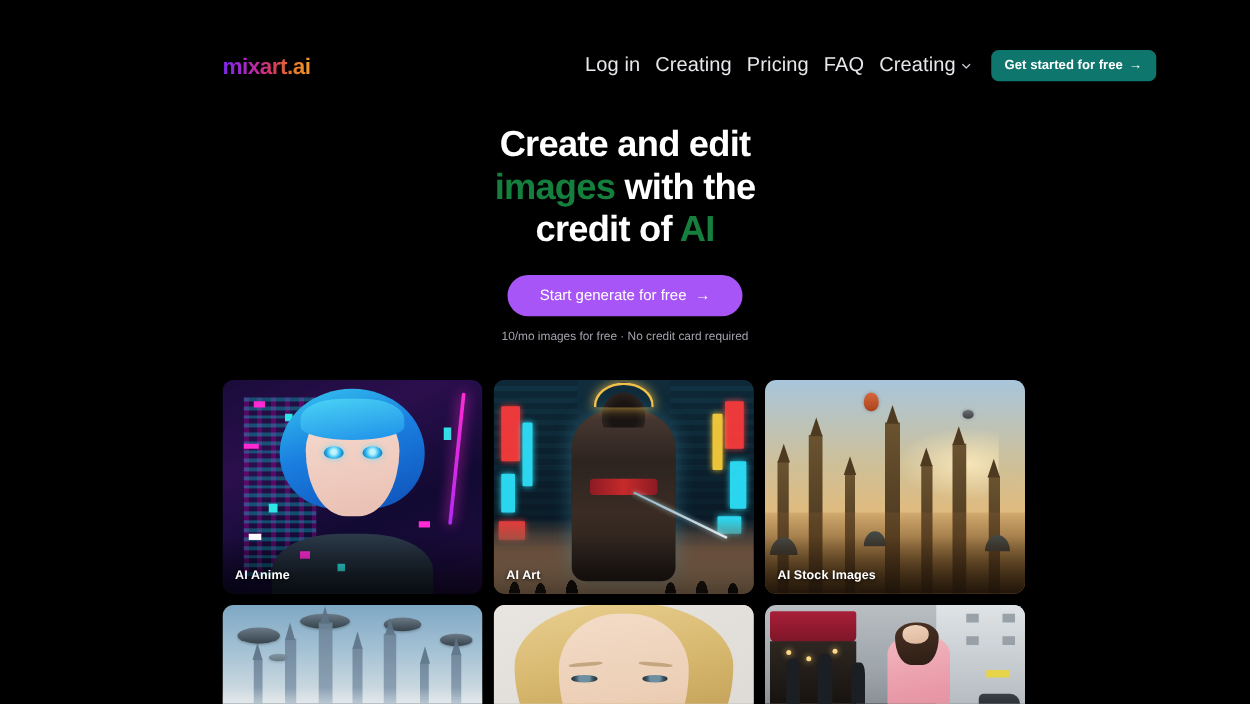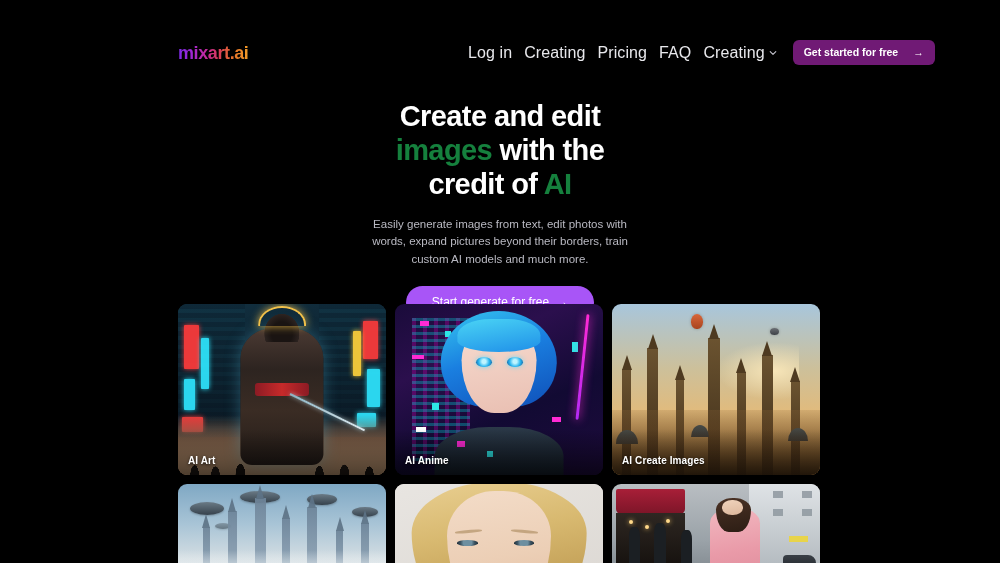--- a/index.html
+++ b/index.html
@@ -30,25 +30,25 @@
   }
   .nav-link {
     color:#e8e8ec; font-size:16px; letter-spacing:0.1px;
     text-decoration:none; white-space:nowrap; cursor:pointer;
   }
   .nav-dd { display:flex; align-items:center; gap:4px; cursor:pointer; }
   .chev { display:block; width:8px; height:8px; }
   .chev svg { display:block; }
   .cta-nav {
     margin-left:4px;
-    background:#701a75;
+    background:#0f766e;
     color:#fff; font-size:10.5px; font-weight:600;
     border:none; border-radius:6px;
     padding:6px 11px 7px 11px;
-    display:flex; align-items:center; gap:15px;
+    display:flex; align-items:center; gap:5px;
     white-space:nowrap; cursor:pointer;
     font-family:"Liberation Sans", sans-serif;
   }
 
   
   .hero { position:absolute; top:64px; left:0; width:1000px; text-align:center; }
   .headline {
     font-size:29px; font-weight:800; line-height:1.17;
     color:#ffffff; letter-spacing:-0.6px;
     width:420px; margin:0 auto;
@@ -376,32 +376,55 @@
     </div>
   </div>
 
   <div class="hero">
     <h1 class="headline">
       <span>Create and edit</span><br>
       <span class="hl-accent">images</span><span> with the</span><br>
       <span>credit of </span><span class="hl-accent">AI</span>
     </h1>
 
-    <p class="subtitle">Easily generate images from text, edit photos with words, expand pictures beyond their borders, train custom AI models and much more.</p>
 
     <div class="cta-wrap">
       <button class="cta-main">
         <span>Start generate for free</span>
         <span>→</span>
       </button>
       <div class="disclaimer">10/mo images for free · No credit card required</div>
     </div>
   </div>
 
   <div class="gallery">
+
+    <div class="card">
+      <div class="art c2">
+        <div class="glowL"></div>
+        <div class="pix" style="left:12%;top:10%;width:9px;height:5px;background:#ff2ad4;"></div>
+        <div class="pix" style="left:24%;top:16%;width:6px;height:6px;background:#2ee6e6;"></div>
+        <div class="pix" style="left:8%;top:30%;width:12px;height:4px;background:#ff2ad4;"></div>
+        <div class="pix" style="left:18%;top:58%;width:7px;height:7px;background:#2ee6e6;"></div>
+        <div class="pix" style="left:10%;top:72%;width:10px;height:5px;background:#ffffff;"></div>
+        <div class="pix" style="right:12%;top:22%;width:6px;height:10px;background:#2ee6e6;"></div>
+        <div class="pix" style="right:20%;top:66%;width:9px;height:5px;background:#ff2ad4;"></div>
+        <div class="hair"></div>
+        <div class="face"></div>
+        <div class="hairfront"></div>
+        <div class="eye l"></div>
+        <div class="eye r"></div>
+        <div class="neon-rim"></div>
+        <div class="body"></div>
+        <div class="pix" style="left:30%;top:80%;width:8px;height:6px;background:#ff2ad4;"></div>
+        <div class="pix" style="left:44%;top:86%;width:6px;height:6px;background:#2ee6e6;"></div>
+      </div>
+      <div class="card-shade"></div>
+      <div class="card-label">AI Anime</div>
+    </div>
 
     <div class="card">
       <div class="art c1">
         <div class="bldgL"></div>
         <div class="bldgR"></div>
         <div class="neon" style="left:3%;top:12%;width:7%;height:26%;color:#ff3b3b;background:#ff3b3b;"></div>
         <div class="neon" style="left:3%;top:44%;width:5%;height:18%;color:#2ee6ff;background:#2ee6ff;"></div>
         <div class="neon" style="left:11%;top:20%;width:4%;height:30%;color:#2ee6ff;background:#2ee6ff;"></div>
         <div class="neon" style="left:2%;top:66%;width:10%;height:9%;color:#ff3b3b;background:#ff3b3b;"></div>
         <div class="neon" style="right:4%;top:10%;width:7%;height:22%;color:#ff3b3b;background:#ff3b3b;"></div>
@@ -414,63 +437,39 @@
         <div class="helmet"></div>
         <div class="horns"></div>
         <div class="katana"></div>
         <div class="crowd"></div>
       </div>
       <div class="card-shade"></div>
       <div class="card-label">AI Art</div>
     </div>
 
     <div class="card">
-      <div class="art c2">
-        <div class="glowL"></div>
-        <div class="pix" style="left:12%;top:10%;width:9px;height:5px;background:#ff2ad4;"></div>
-        <div class="pix" style="left:24%;top:16%;width:6px;height:6px;background:#2ee6e6;"></div>
-        <div class="pix" style="left:8%;top:30%;width:12px;height:4px;background:#ff2ad4;"></div>
-        <div class="pix" style="left:18%;top:58%;width:7px;height:7px;background:#2ee6e6;"></div>
-        <div class="pix" style="left:10%;top:72%;width:10px;height:5px;background:#ffffff;"></div>
-        <div class="pix" style="right:12%;top:22%;width:6px;height:10px;background:#2ee6e6;"></div>
-        <div class="pix" style="right:20%;top:66%;width:9px;height:5px;background:#ff2ad4;"></div>
-        <div class="hair"></div>
-        <div class="face"></div>
-        <div class="hairfront"></div>
-        <div class="eye l"></div>
-        <div class="eye r"></div>
-        <div class="neon-rim"></div>
-        <div class="body"></div>
-        <div class="pix" style="left:30%;top:80%;width:8px;height:6px;background:#ff2ad4;"></div>
-        <div class="pix" style="left:44%;top:86%;width:6px;height:6px;background:#2ee6e6;"></div>
-      </div>
-      <div class="card-shade"></div>
-      <div class="card-label">AI Anime</div>
-    </div>
-
-    <div class="card">
       <div class="art c3">
         <div class="sky"></div>
         <div class="sun"></div>
         <div class="balloon" style="left:38%;top:6%;"></div>
         <div class="balloon" style="left:76%;top:14%;width:9px;height:7px;background:linear-gradient(180deg,#6b6f74,#3d4146);border-radius:50%;"></div>
         <div class="spire" style="left:5%;width:9px;height:62%;"></div>
         <div class="spire" style="left:17%;width:11px;height:74%;"></div>
         <div class="spire" style="left:31%;width:8px;height:56%;"></div>
         <div class="spire" style="left:46%;width:12px;height:80%;"></div>
         <div class="spire" style="left:60%;width:9px;height:60%;"></div>
         <div class="spire" style="left:72%;width:11px;height:70%;"></div>
         <div class="spire" style="left:86%;width:9px;height:55%;"></div>
         <div class="dome" style="left:2%;bottom:18%;width:22px;height:14px;"></div>
         <div class="dome" style="left:38%;bottom:22%;width:18px;height:12px;"></div>
         <div class="dome" style="right:6%;bottom:20%;width:20px;height:13px;"></div>
         <div class="ground"></div>
       </div>
       <div class="card-shade"></div>
-      <div class="card-label">AI Create Images</div>
+      <div class="card-label">AI Stock Images</div>
     </div>
 
     <div class="card row2">
       <div class="art c4">
         <div class="zep" style="left:6%;top:16%;width:34px;height:13px;"></div>
         <div class="zep" style="left:30%;top:6%;width:40px;height:12px;"></div>
         <div class="zep" style="left:62%;top:9%;width:30px;height:11px;"></div>
         <div class="zep" style="right:4%;top:20%;width:26px;height:10px;"></div>
         <div class="zep" style="left:18%;top:34%;width:16px;height:6px;opacity:.6;"></div>
         <div class="tower" style="left:12%;width:7px;height:44%;"></div>

